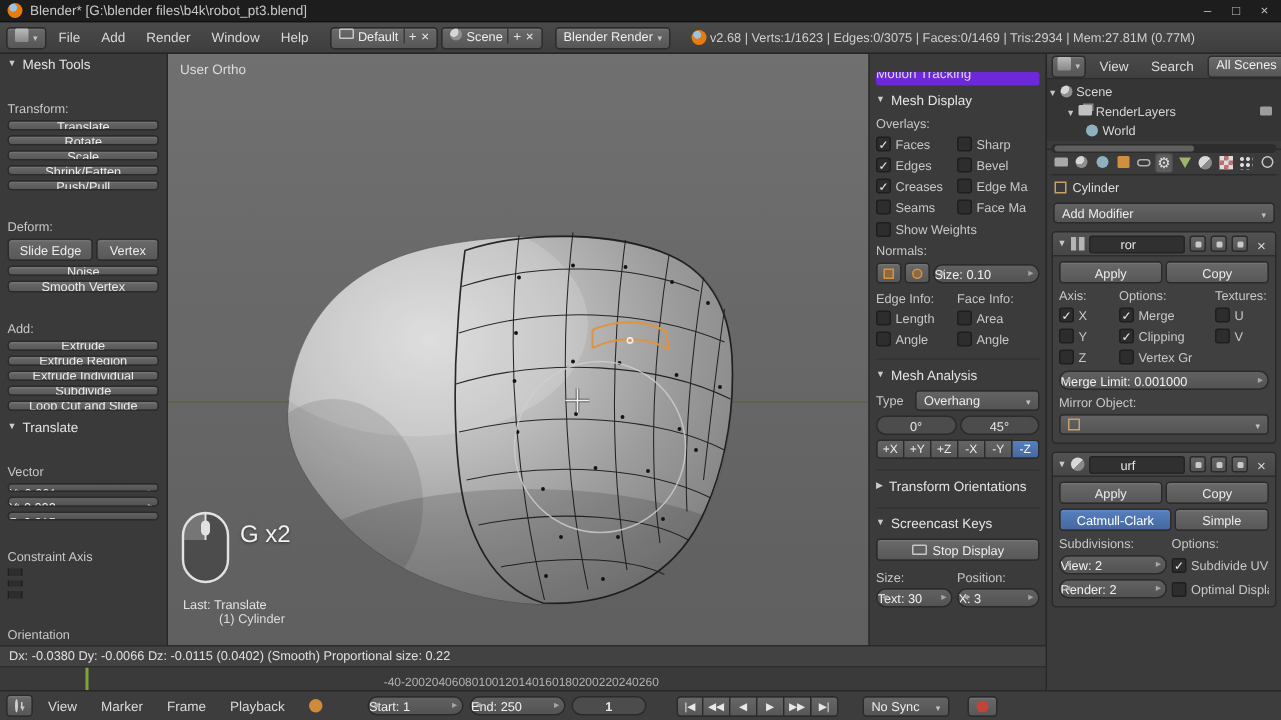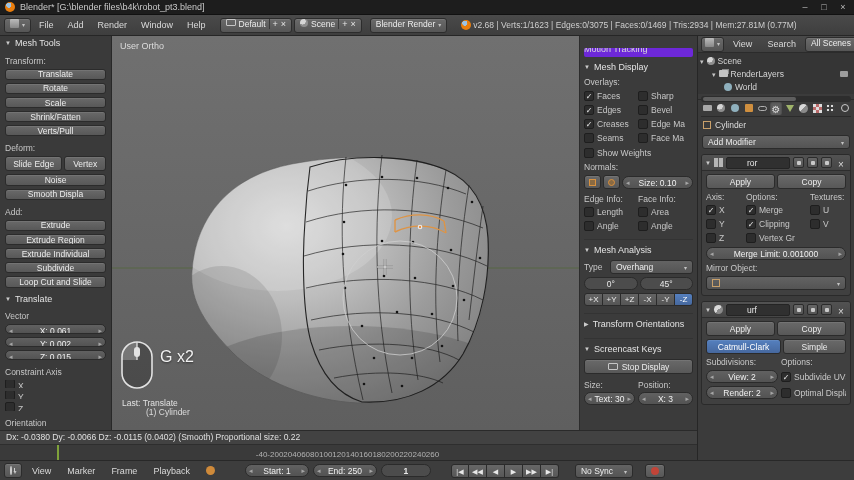--- a/index.html
+++ b/index.html
@@ -22,37 +22,37 @@
 .wplus::before{content:"+";font-size:9px;color:#e5e5e5}
 .wx::before{content:"×";font-size:9px;color:#e5e5e5}
 .ic-grid{width:9px;height:9px;background:linear-gradient(#bbb,#888);border-radius:1px}
 .ic-screen{width:10px;height:7px;border:1px solid #c7c7c7;border-radius:1px}
 .stats{font-size:8.5px;color:#cfcfcf;overflow:hidden}
 .logo.sm{margin-left:12px}
 
 
 .btn{display:flex;align-items:center;justify-content:center;height:15px;background:linear-gradient(#696969,#585858);border:1px solid #2b2b2b;border-radius:3px;font-size:8.5px;color:#ededed;box-shadow:inset 0 1px 0 rgba(255,255,255,.08);overflow:hidden}
 .btn.blue{background:linear-gradient(#5580bf,#46689e);color:#fff}
-.slider{position:relative;height:13px;line-height:12px;background:linear-gradient(#616161,#535353);border:1px solid #2b2b2b;border-radius:7px;font-size:8.5px;color:#f1f1f1;text-align:center;overflow:hidden}
+.slider{position:relative;height:13px;line-height:12px;background:linear-gradient(#616161,#535353);border:1px solid #2b2b2b;border-radius:7px;font-size:8.5px;color:#f1f1f1;text-align:left;overflow:hidden}
 .slider::before{content:"◂";position:absolute;left:3px;top:0;font-size:7px;color:#a6a6a6;line-height:12px}
 .slider::after{content:"▸";position:absolute;right:3px;top:0;font-size:7px;color:#a6a6a6;line-height:12px}
 .field{height:13px;line-height:12px;background:#4c4c4c;border:1px solid #2b2b2b;border-radius:7px;font-size:8.5px;color:#e8e8e8;text-align:center;overflow:hidden}
 .dd{display:flex;align-items:center;height:14px;background:linear-gradient(#636363,#545454);border:1px solid #2b2b2b;border-radius:3px;font-size:8.5px;color:#ededed;padding:0 5px;gap:4px;overflow:hidden}
 .dd .dda{margin-left:auto}
 .chk{width:10px;height:10px;background:#2d2d2d;border:1px solid #1e1e1e;border-radius:2px;font-size:8px;line-height:9px;text-align:center;color:#eaeaea;flex:none}
 .chkrow{display:flex;gap:3px;align-items:center;font-size:8.5px;color:#d2d2d2;height:12px;overflow:hidden}
 .lbl{font-size:8.5px;color:#c8c8c8}
 .phdr{display:flex;align-items:center;gap:4px;font-size:9px;color:#e4e4e4;height:15px}
 .phdr::before{content:"▼";font-size:6px;color:#cbcbcb}
 .phdr.closed::before{content:"▶"}
 .row{display:flex;gap:2px;align-items:center}
 
 
 #toolshelf{position:absolute;left:0;top:36px;width:112px;height:394px;background:#3a3a3a;border-right:1px solid #282828;padding:2px 5px;display:flex;flex-direction:column;gap:3px;overflow:hidden}
-#toolshelf .lbl{margin-top:4px}
+#toolshelf .lbl{margin-top:16px}
 
 
 #viewport{position:absolute;left:112px;top:36px;width:467px;height:394px;background:linear-gradient(#707070,#5f5f5f);overflow:hidden}
 .vp-label{position:absolute;left:8px;top:5px;font-size:9px;color:#dcdcdc}
 .hotkey{position:absolute;left:48px;top:312px;font-size:16px;color:#f1f1f1;text-shadow:0 1px 2px rgba(0,0,0,.5)}
 .lastact{position:absolute;left:10px;top:362px;font-size:8.5px;color:#e2e2e2}
 .selinfo{position:absolute;left:34px;top:371px;font-size:8.5px;color:#dcdcdc}
 .mouse{position:absolute;left:6px;top:298px}
 
 
@@ -177,28 +177,28 @@
 
 <div id="toolshelf">
   <div class="phdr">
       <span>Mesh Tools</span>
     </div>
   <div class="lbl">Transform:</div>
   <div class="btn">Translate</div>
   <div class="btn">Rotate</div>
   <div class="btn">Scale</div>
   <div class="btn">Shrink/Fatten</div>
-  <div class="btn">Verts/Pull</div>
+  <div class="btn">Push/Pull</div>
   <div class="lbl">Deform:</div>
   <div class="row">
     <div class="btn" style="flex:1.4">Slide Edge</div>
     <div class="btn" style="flex:1">Vertex</div>
   </div>
   <div class="btn">Noise</div>
-  <div class="btn">Smooth Displa</div>
+  <div class="btn">Smooth Vertex</div>
   <div class="lbl">Add:</div>
   <div class="btn">Extrude</div>
   <div class="btn">Extrude Region</div>
   <div class="btn">Extrude Individual</div>
   <div class="btn">Subdivide</div>
   <div class="btn">Loop Cut and Slide</div>
   <div class="phdr" style="margin-top:3px">
       <span>Translate</span>
     </div>
   <div class="lbl">Vector</div>

